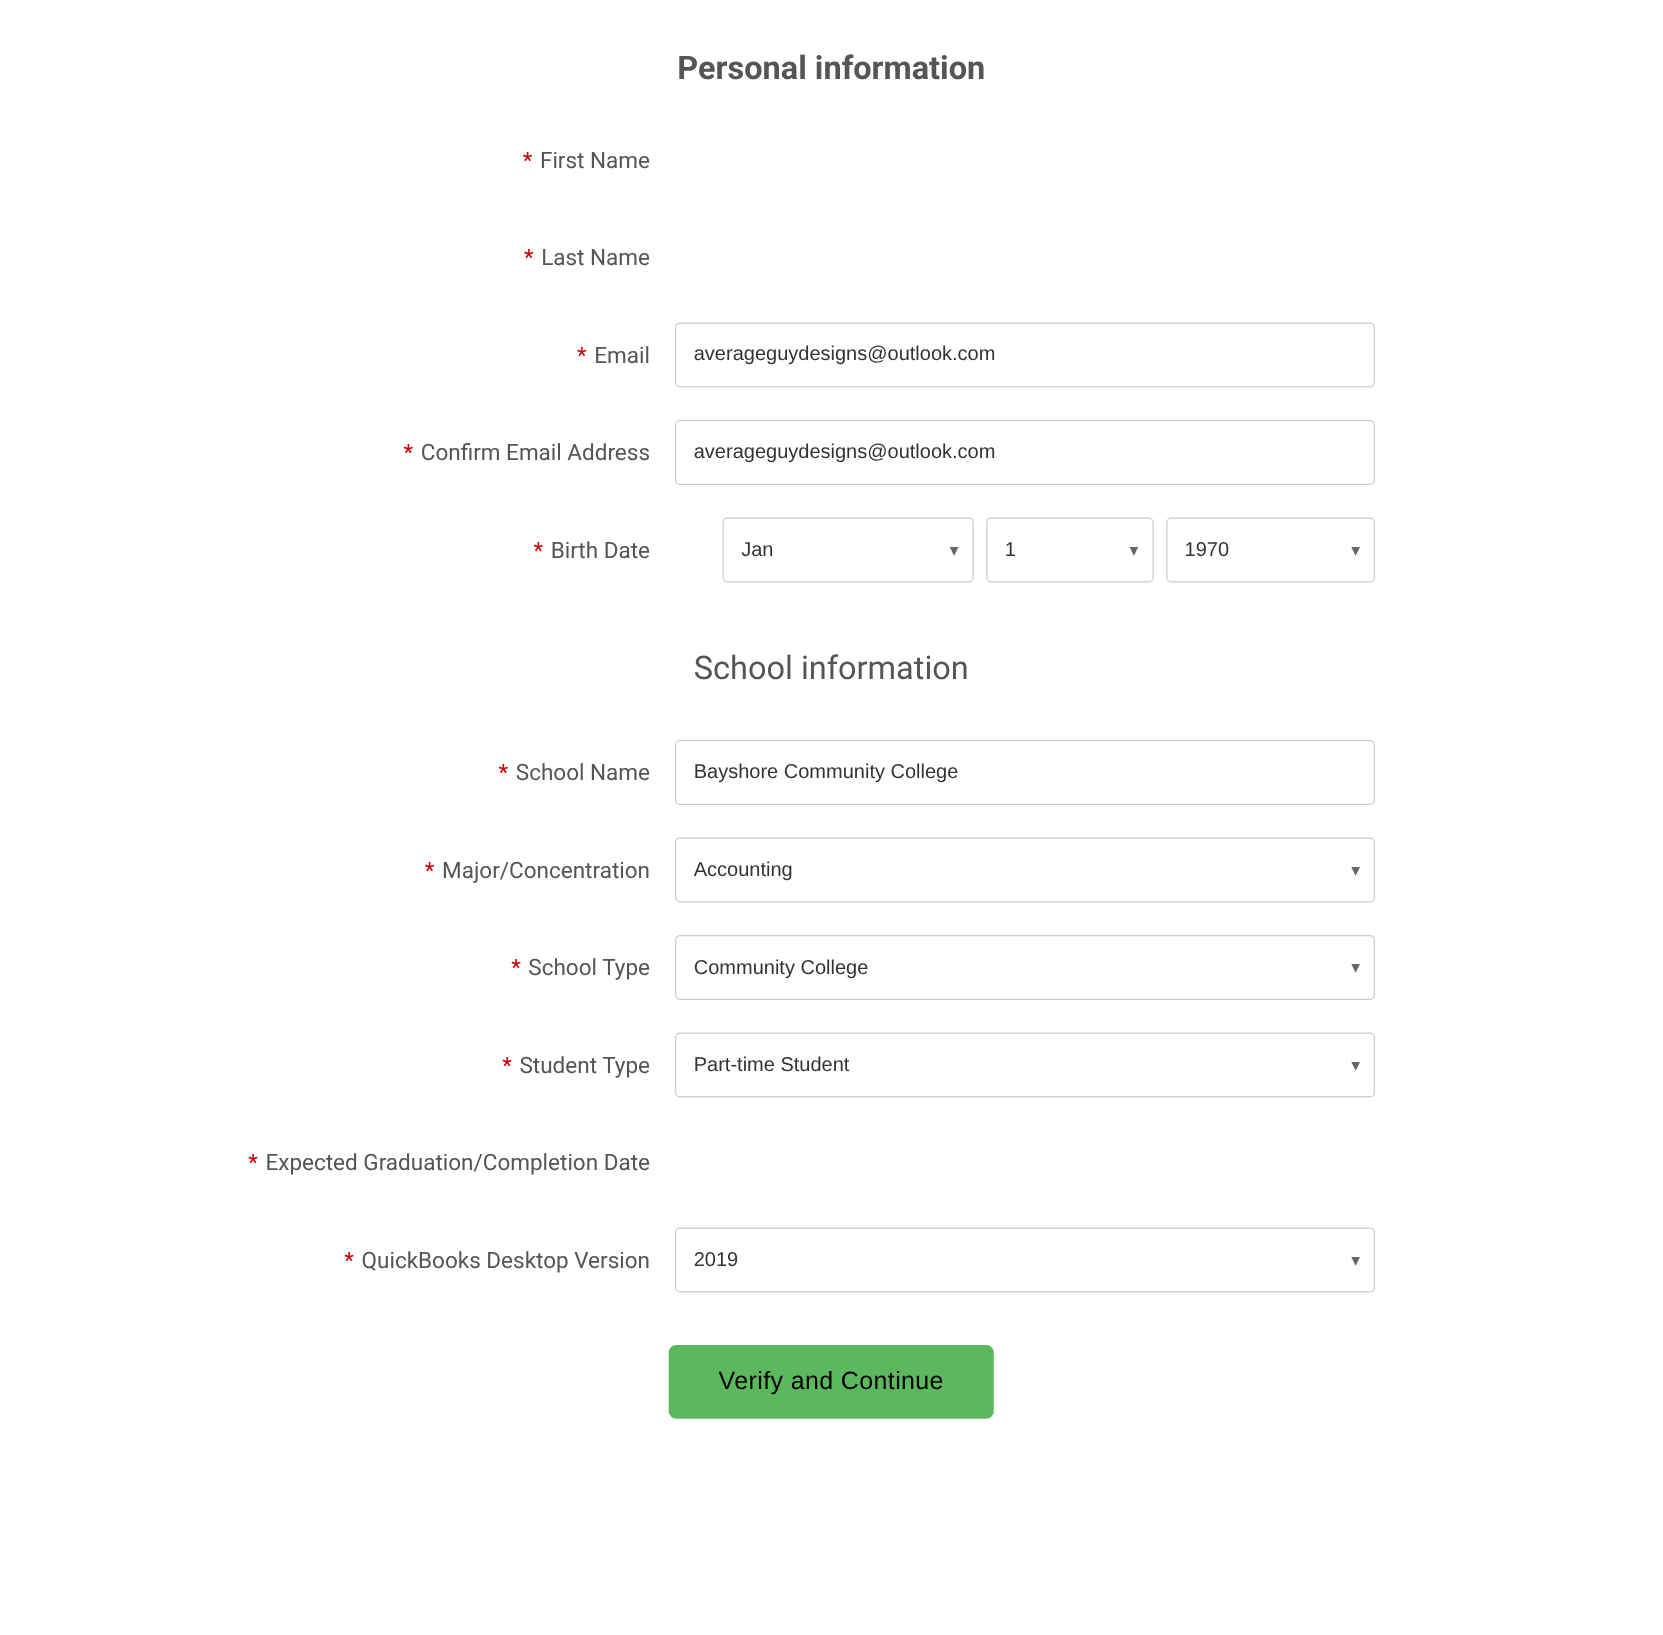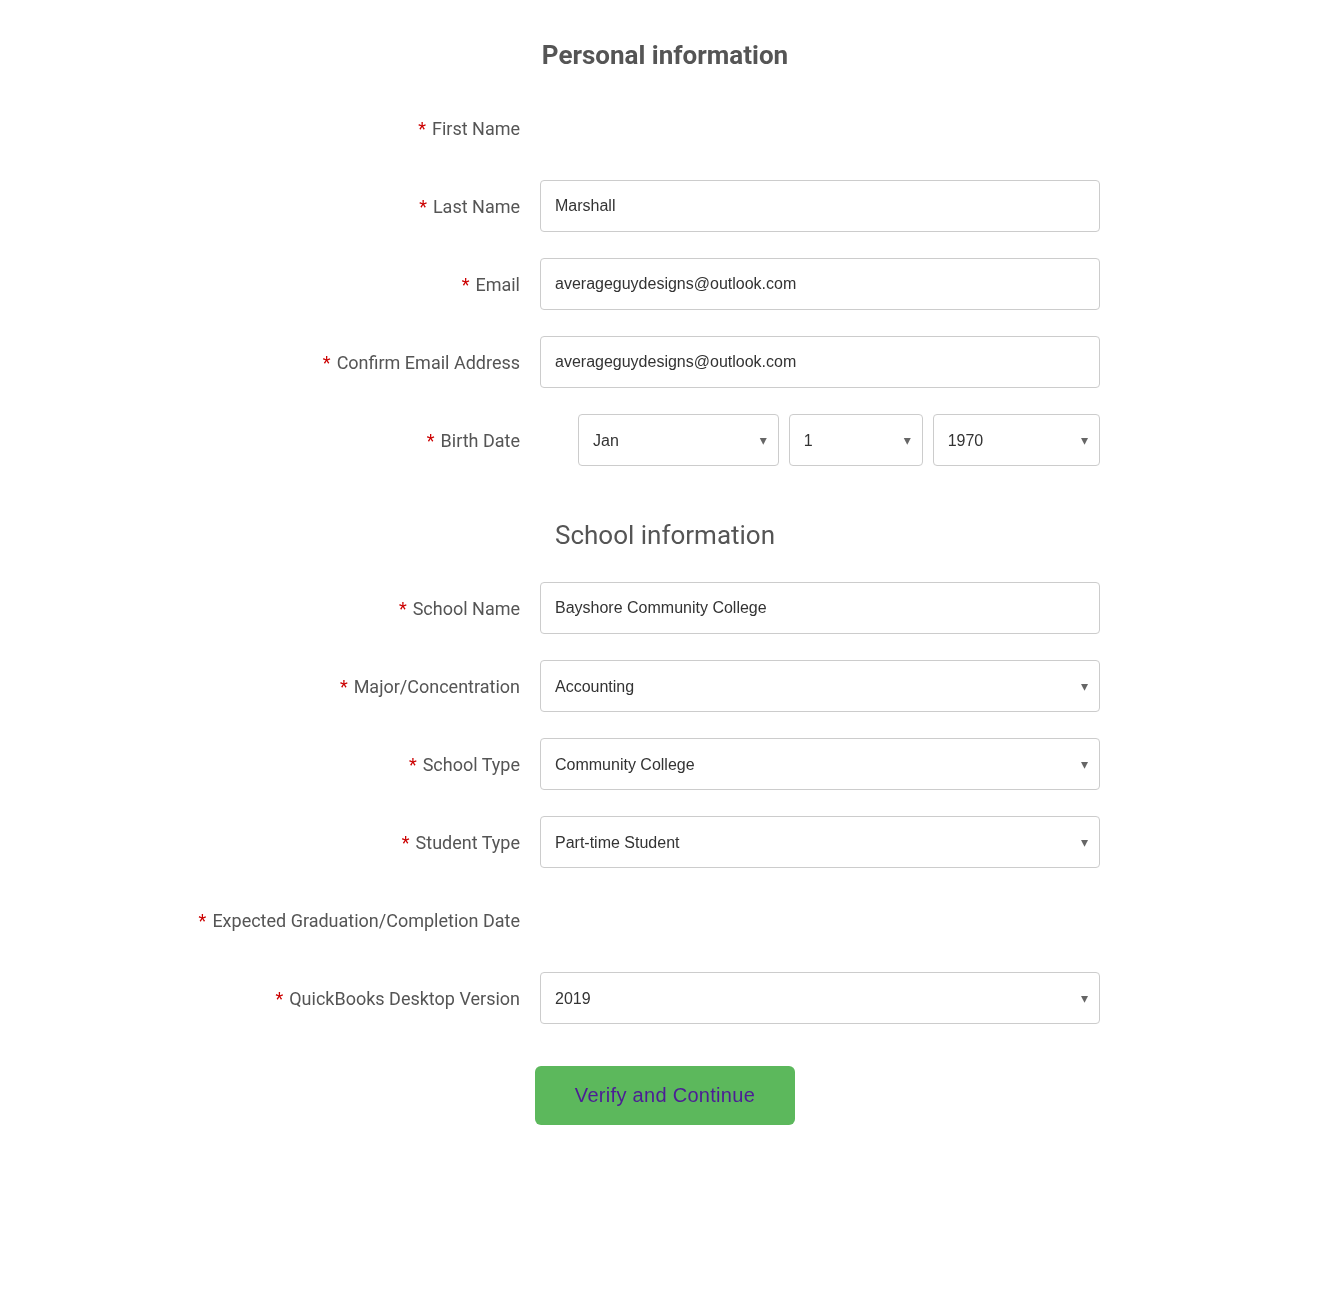--- a/index.html
+++ b/index.html
@@ -121,29 +121,29 @@
       pointer-events: none;
       color: #666;
       font-size: 14px;
     }
 
     .school-section-title {
       text-align: center;
       font-size: 26px;
       font-weight: 400;
       color: #555;
-      margin-bottom: 30px;
+      margin-bottom: 40px;
       margin-top: 20px;
     }
 
     .verify-btn {
       display: block;
       margin: 40px auto 20px auto;
       background: #5cb85c;
-      color: #4c1d95;
+      color: #000000;
       border: none;
       border-radius: 6px;
       padding: 18px 40px;
       font-size: 20px;
       cursor: pointer;
       font-weight: 400;
       letter-spacing: 0.3px;
     }
 
     .spacer {
@@ -161,23 +161,20 @@
     <div class="label-col">
       <span class="required-star">*</span>
       <span>First Name</span>
     </div>
   </div>
 
   <div class="form-row">
     <div class="label-col">
       <span class="required-star">*</span>
       <span>Last Name</span>
-    </div>
-    <div class="input-col">
-      <input type="text" class="form-input" value="Marshall" style="">
     </div>
   </div>
 
   <div class="form-row">
     <div class="label-col">
       <span class="required-star">*</span>
       <span>Email</span>
     </div>
     <div class="input-col">
       <input type="text" class="form-input" value="averageguydesigns@outlook.com" style="">

